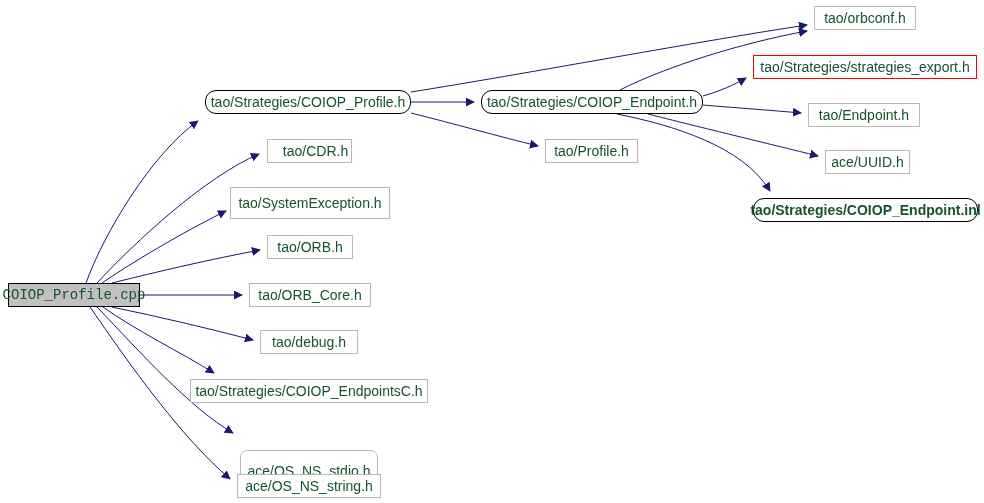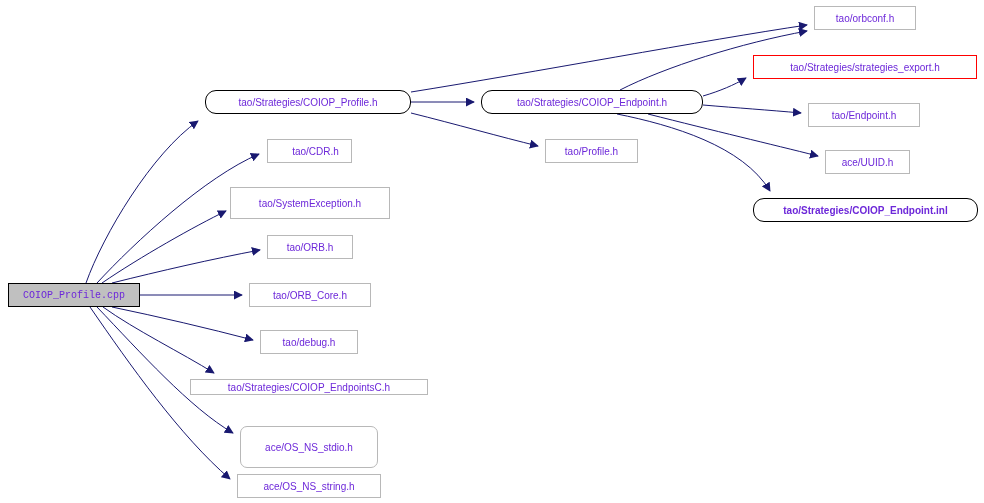--- a/index.html
+++ b/index.html
@@ -23,22 +23,22 @@
     height: 503px;
   }
   .node {
     position: absolute;
     box-sizing: border-box;
     display: flex;
     align-items: center;
     justify-content: center;
     background: #ffffff;
     border: 1px solid #b8b8b8;
-    color: #6d28d9;
-    font-size: 10px;
+    color: #14532d;
+    font-size: 14px;
     white-space: nowrap;
     cursor: pointer;
   }
   .node.kind-main {
     background: #c0c0c0;
     border-color: #000000;
     cursor: default;
   }
   .node.kind-strong {
     border-color: #000000;
@@ -86,17 +86,17 @@
       <div class="node kind-red" style="left: 753px; top: 55px; width: 224px; height: 24px;">tao/Strategies/strategies_export.h</div>
       <div class="node kind-default" style="left: 808px; top: 103px; width: 112px; height: 24px;">tao/Endpoint.h</div>
       <div class="node kind-default" style="left: 825px; top: 150px; width: 85px; height: 24px;">ace/UUID.h</div>
       <div class="node kind-strong" style="left: 753px; top: 198px; width: 225px; height: 24px; font-weight: bold;">tao/Strategies/COIOP_Endpoint.inl</div>
       <div class="node kind-default" style="left: 545px; top: 139px; width: 93px; height: 24px;">tao/Profile.h</div>
       <div class="node kind-default" style="left: 267px; top: 139px; width: 85px; height: 24px; padding-left: 12px;">tao/CDR.h</div>
       <div class="node kind-default" style="left: 230px; top: 187px; width: 160px; height: 32px;">tao/SystemException.h</div>
       <div class="node kind-default" style="left: 267px; top: 235px; width: 86px; height: 24px;">tao/ORB.h</div>
       <div class="node kind-default" style="left: 249px; top: 283px; width: 122px; height: 24px;">tao/ORB_Core.h</div>
       <div class="node kind-default" style="left: 260px; top: 330px; width: 98px; height: 24px;">tao/debug.h</div>
-      <div class="node kind-default" style="left: 190px; top: 379px; width: 238px; height: 16px;">tao/Strategies/COIOP_EndpointsC.h</div>
-      <div class="node kind-default" style="left: 240px; top: 426px; width: 138px; height: 42px; border-radius: 7px;">ace/OS_NS_stdio.h</div>
+      <div class="node kind-default" style="left: 190px; top: 379px; width: 238px; height: 24px;">tao/Strategies/COIOP_EndpointsC.h</div>
+      <div class="node kind-default" style="left: 240px; top: 450px; width: 138px; height: 42px; border-radius: 7px;">ace/OS_NS_stdio.h</div>
       <div class="node kind-default" style="left: 237px; top: 474px; width: 144px; height: 24px;">ace/OS_NS_string.h</div>
     </div>
 </div>
 
 </body></html>

